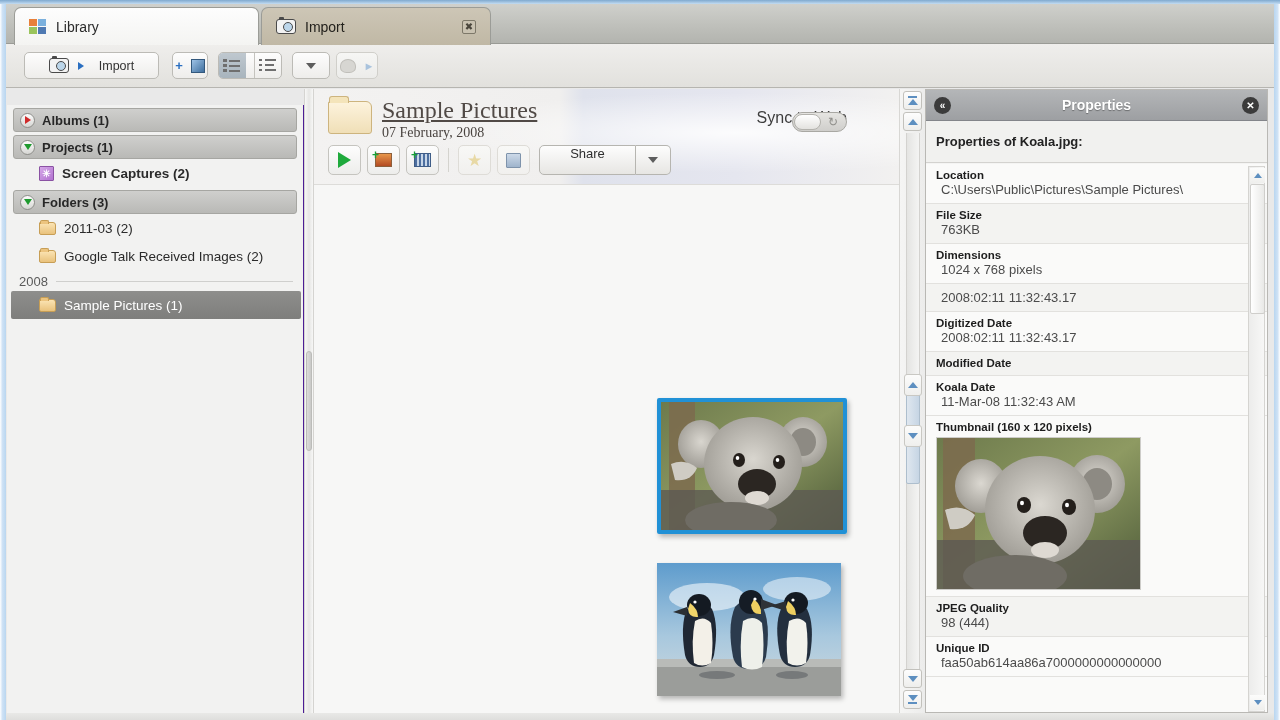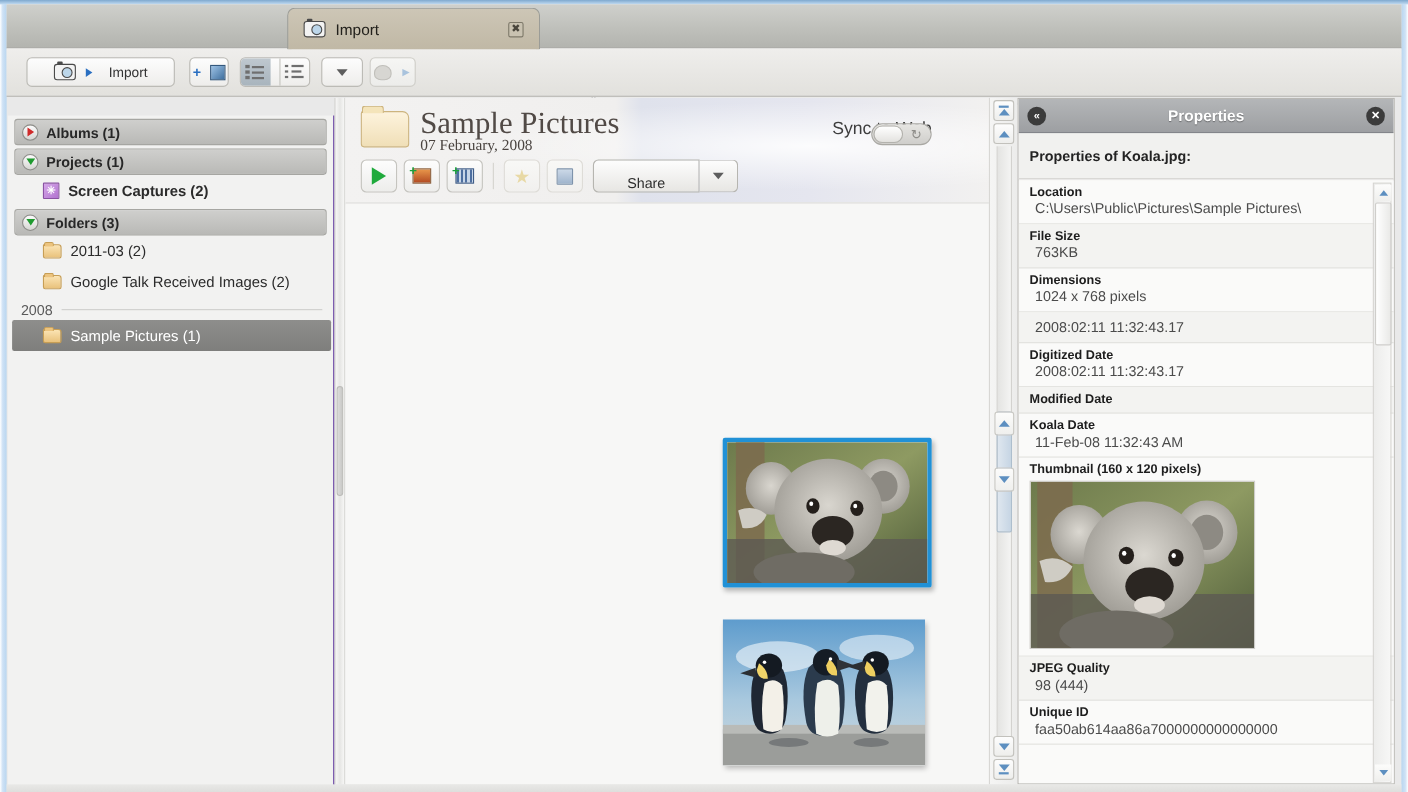--- a/index.html
+++ b/index.html
@@ -261,22 +261,23 @@
   #folder-header .bigfolder {
     position:absolute; left:14px; top:12px; width:44px; height:33px;
     background:linear-gradient(to bottom,#fdf3dd,#f0dfb7);
     border:1px solid #cdb47e; border-radius:2px 6px 3px 3px;
   }
   #folder-header .bigfolder:before{
     content:""; position:absolute; left:0; top:-6px; width:18px; height:6px;
     background:#f4e4ba; border:1px solid #cdb47e; border-bottom:none; border-radius:3px 3px 0 0;
   }
   #folder-title {
-    position:absolute; left:68px; top:8px; font-size:28px; color:#514a46;
+    position:absolute; left:68px; top:8px; font-size:24px; color:#514a46;
     font-family:"Liberation Serif", serif;
+    text-decoration:underline;
   }
   #folder-date {
     position:absolute; left:68px; top:36px; font-size:14px; color:#4a4440;
     font-family:"Liberation Serif", serif;
     text-align:right;
   }
   #sync-label {
     position:absolute; right:52px; top:20px; font-size:16px; color:#3d3d3d;
   }
   #sync-toggle {
@@ -310,21 +311,21 @@
   .disk-ic { width:15px; height:15px; background:linear-gradient(to bottom,#ccd9e8,#9fb4cc); border:1px solid #7e93ab; border-radius:1px; }
   .photo-ic { width:17px; height:14px; background:linear-gradient(to bottom,#e8964a,#b34b22); border:1px solid #8d5f3b; position:relative; }
   .photo-ic:after{ content:"+"; position:absolute; left:-4px; top:-6px; color:#19a03a; font-size:12px; font-weight:bold;}
   .film-ic { width:17px; height:14px; background:repeating-linear-gradient(to right,#4d6fa0 0 2px,#c7d6e8 2px 4px); border:1px solid #3f5d87; position:relative;}
   .film-ic:after{ content:"+"; position:absolute; left:-4px; top:-6px; color:#19a03a; font-size:12px; font-weight:bold;}
 
   #share-btn {
     position:absolute; left:225px; top:56px; width:97px; height:30px;
     border:1px solid #b6b5b0; border-radius:5px 0 0 5px;
     background:linear-gradient(to bottom,#fdfdfd,#e7e6e3);
-    display:flex; align-items:flex-end; justify-content:center;
+    display:flex; align-items:flex-start; justify-content:center;
     font-size:13px; color:#2e2e2e; cursor:pointer;
   }
   #share-arrow {
     position:absolute; left:322px; top:56px; width:35px; height:30px;
     border:1px solid #b6b5b0; border-left:none; border-radius:0 5px 5px 0;
     background:linear-gradient(to bottom,#fdfdfd,#e7e6e3);
     display:flex; align-items:center; justify-content:center; cursor:pointer;
   }
 
   
@@ -452,20 +453,29 @@
 </style>
 </head>
 <body>
 
 <div id="app">
   <div class="frame-left"></div>
   <div class="frame-right"></div>
   <div class="frame-top"></div>
 
   <div id="tabbar">
+    <div class="tab active">
+      <span class="winlogo">
+          <i></i>
+          <i></i>
+          <i></i>
+          <i></i>
+        </span>
+      <span>Library</span>
+    </div>
     <div class="tab inactive">
       <span class="cam"></span>
       <span>Import</span>
       <span class="tab-close">✖</span>
     </div>
   </div>
 
   <div id="toolbar">
     <div class="tb-btn" id="btn-import">
       <span class="cam"></span>
@@ -773,21 +783,21 @@
       </div>
       <div class="prop-row">
         <div class="prop-key">Digitized Date</div>
         <div class="prop-val">2008:02:11 11:32:43.17</div>
       </div>
       <div class="prop-row alt">
         <div class="prop-key">Modified Date</div>
       </div>
       <div class="prop-row">
         <div class="prop-key">Koala Date</div>
-        <div class="prop-val">11-Feb-08 11:32:43 AM</div>
+        <div class="prop-val">11-Mar-08 11:32:43 AM</div>
       </div>
 
       <div class="prop-row">
         <div class="prop-key">Thumbnail (160 x 120 pixels)</div>
         <div id="thumb-img-box">
           <svg width="203" height="151" viewBox="0 0 203 151">
             <defs>
               <linearGradient id="kbg2" x1="0" y1="0" x2="1" y2="1">
                 <stop offset="0" stop-color="#6d7a4c"></stop>
                   <stop offset=".5" stop-color="#8e9a62"></stop>

